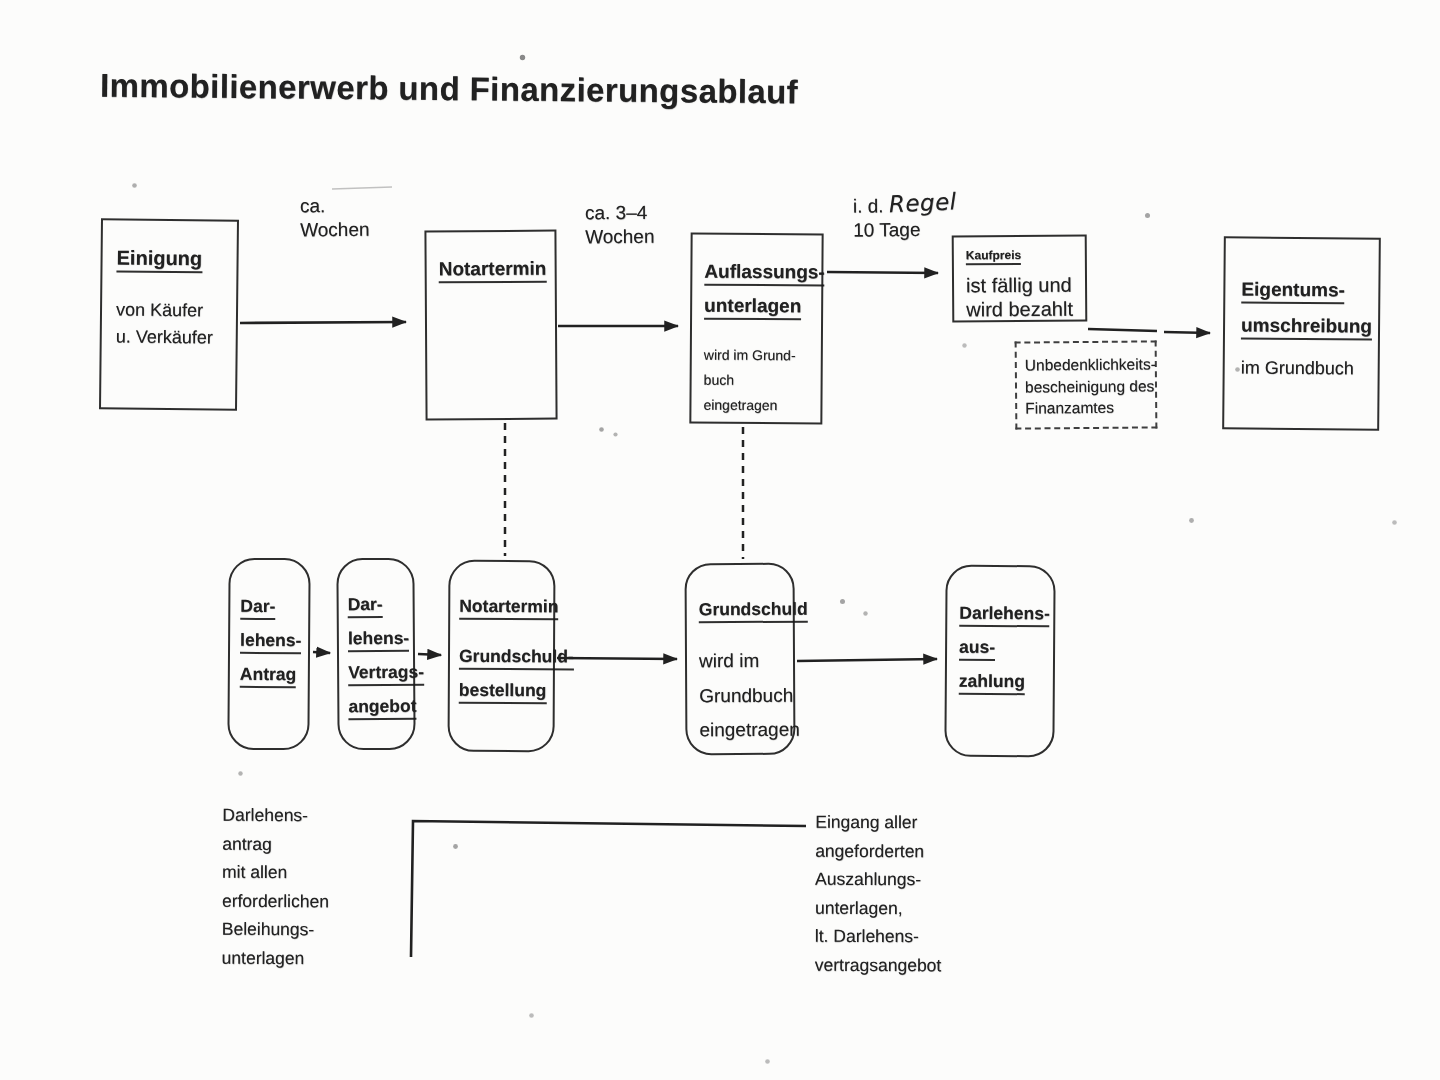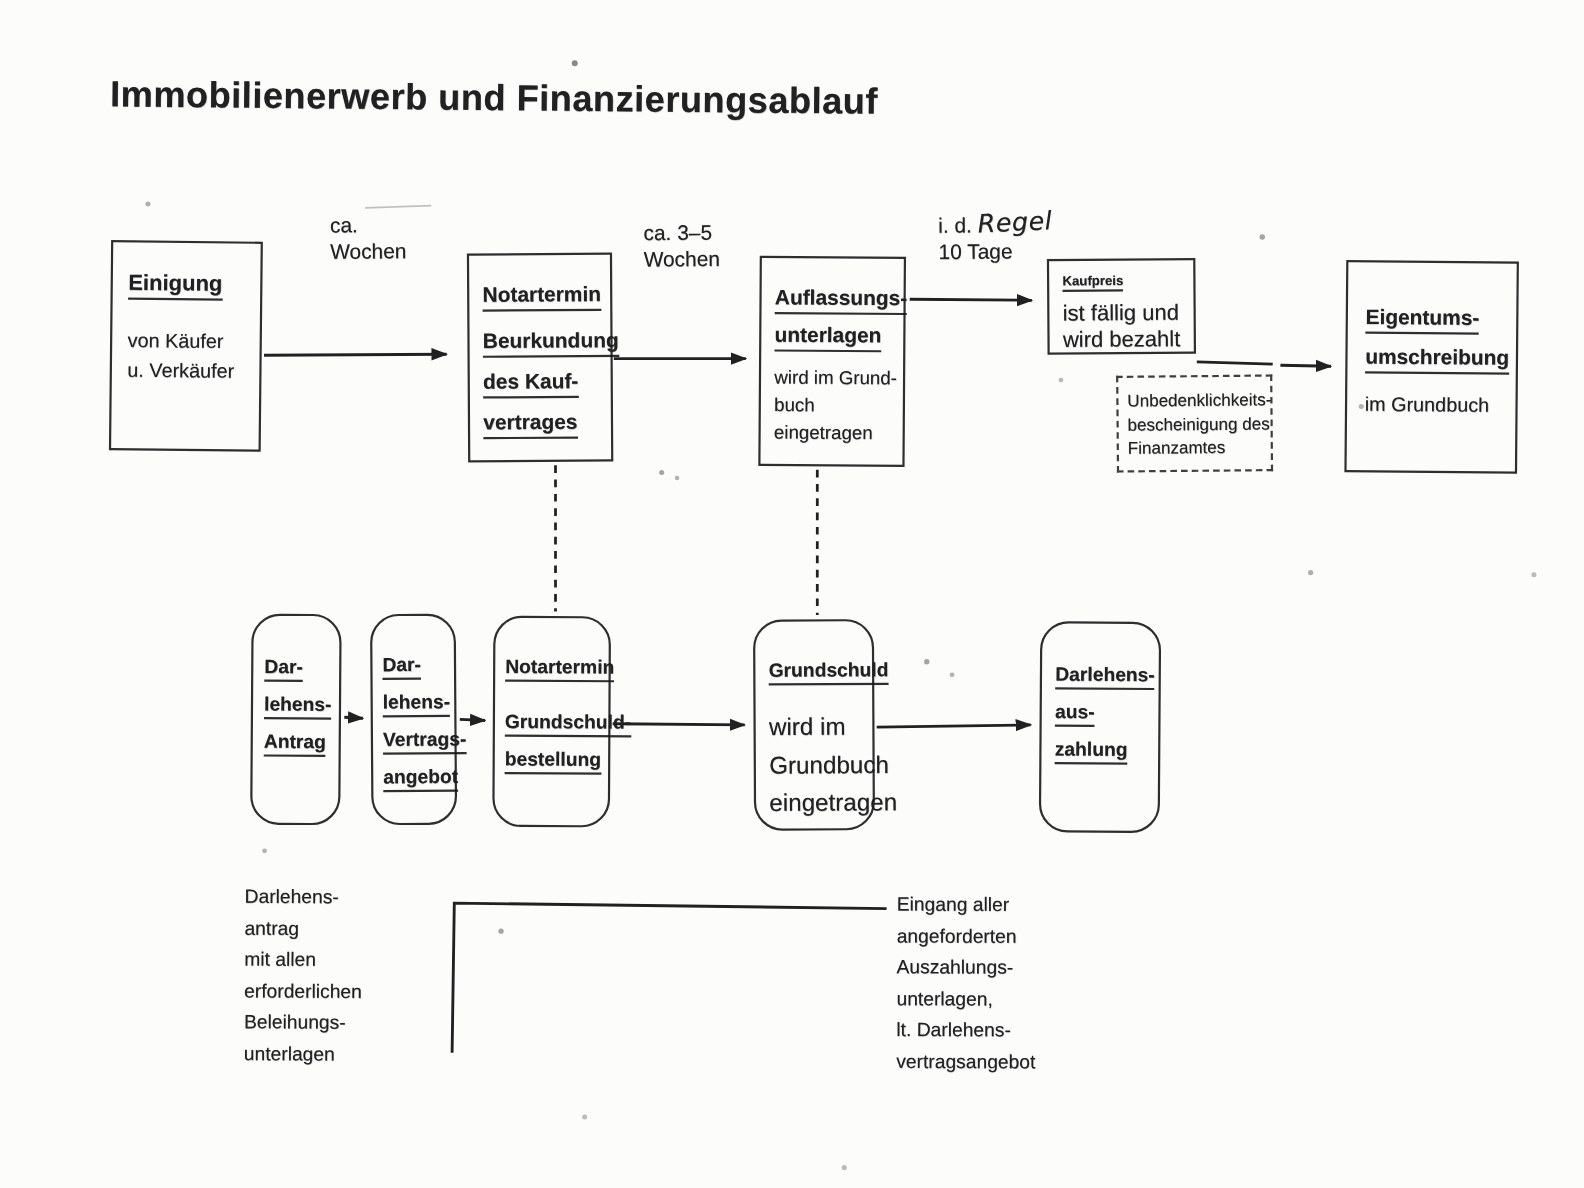--- a/index.html
+++ b/index.html
@@ -28,41 +28,41 @@
   #box-einigung .hd  { font-size:20px; }
 
   #box-notar1        { left:425px;  top:230px; width:132px; height:190px; padding:26px 6px 0 12px; transform:rotate(-.35deg); }
   #box-notar1 .hd    { font-size:19px; }
   #box-notar1 .sub   { margin-top:17px; }
   #box-notar1 .sub .ln { margin-bottom:12px; }
 
   #box-auflassung    { left:690px;  top:233px; width:133px; height:191px; padding:26px 4px 0 12px; transform:rotate(.4deg); }
   #box-auflassung .hd{ font-size:19px; }
   #box-auflassung .hl .ln { margin-bottom:9px;text-decoration:underline; }
-  #box-auflassung .bd{ margin-top:11px; font-size:17px; line-height:25px; }
+  #box-auflassung .bd{ margin-top:23px; font-size:14px; line-height:25px; }
 
   #box-kaufpreis     { left:952px;  top:235px; width:135px; height:87px; padding:11px 4px 0 12px; transform:rotate(-.4deg); }
   #box-kaufpreis .hd { font-size:12px; }
   #box-kaufpreis .bd { margin-top:8px; font-size:20px; line-height:24px; }
 
   #box-unbedenk      { left:1015px; top:341px; width:142px; height:88px; padding:11px 2px 0 8px; transform:rotate(-.5deg); font-size:15.5px; line-height:21.5px; }
 
   #box-eigentum      { left:1223px; top:237px; width:157px; height:193px; padding:40px 4px 0 16px; transform:rotate(.5deg); }
   #box-eigentum .hd  { font-size:19px; }
   #box-eigentum .hl .ln { margin-bottom:11px; }
   #box-eigentum .bd  { margin-top:18px; font-size:18px; }
 
   .rbox .ln { margin-bottom:10px; }
   .rbox { font-size:17.5px; }
   #rbox-antrag     { left:228px; top:558px; width:82px;  height:192px; padding:36px 2px 0 10px; transform:rotate(.4deg); }
   #rbox-angebot    { left:337px; top:558px; width:78px;  height:192px; padding:34px 2px 0 9px;  transform:rotate(-.4deg); }
   #rbox-notar2     { left:448px; top:560px; width:107px; height:192px; padding:34px 2px 0 9px;  transform:rotate(.3deg); }
   #rbox-notar2 .sub{ margin-top:26px; }
   #rbox-grundschuld{ left:685px; top:563px; width:110px; height:192px; padding:34px 2px 0 12px; transform:rotate(-.3deg); }
-  #rbox-grundschuld .bd { margin-top:26px; font-size:22px; line-height:24.5px; font-weight:400; }
+  #rbox-grundschuld .bd { margin-top:26px; font-size:19px; line-height:24.5px; font-weight:400; }
   #rbox-auszahlung { left:945px; top:565px; width:110px; height:192px; padding:36px 2px 0 12px; transform:rotate(.4deg); }
 
   
   .alabel { position:absolute; font-size:19px; line-height:24px; white-space:nowrap; }
   #label-weeks1 { left:300px; top:194px; transform:rotate(-.5deg); }
   #label-weeks2 { left:585px; top:201px; transform:rotate(-.4deg); }
   #label-days   { left:853px; top:192px; transform:rotate(-.6deg); }
   .hand { font-family:"DejaVu Sans", cursive, sans-serif; font-style:italic; font-size:23px;
           display:inline-block; transform:rotate(-2deg) translateY(-1px); letter-spacing:.5px; }
 
@@ -128,25 +128,20 @@
   <div class="box" id="box-einigung">
     <div class="hd"><span class="u">Einigung</span></div>
     <div class="bd">
       <div class="ln">von Käufer</div>
       <div class="ln">u. Verkäufer</div>
     </div>
   </div>
 
   <div class="box" id="box-notar1">
     <div class="hd"><span class="u">Notartermin</span></div>
-    <div class="sub hd">
-      <div class="ln"><span class="u">Beurkundung</span></div>
-      <div class="ln"><span class="u">des Kauf-</span></div>
-      <div class="ln"><span class="u">vertrages</span></div>
-    </div>
   </div>
 
   <div class="box" id="box-auflassung">
     <div class="hl hd">
       <div class="ln"><span class="u">Auflassungs-</span></div>
       <div class="ln"><span class="u">unterlagen</span></div>
     </div>
     <div class="bd">
       <div class="ln">wird im Grund-</div>
       <div class="ln">buch</div>
@@ -176,21 +171,21 @@
     <div class="bd">
       <div class="ln">im Grundbuch</div>
     </div>
   </div>
 
   <div class="alabel" id="label-weeks1">
     <div>ca.</div>
     <div>Wochen</div>
   </div>
   <div class="alabel" id="label-weeks2">
-    <div>ca. 3–5</div>
+    <div>ca. 3–4</div>
     <div>Wochen</div>
   </div>
   <div class="alabel" id="label-days">
     <div><span>i. d.</span>
          <span class="hand">Regel</span></div>
     <div>10 Tage</div>
   </div>
 
   <div class="rbox hd" id="rbox-antrag">
     <div class="ln"><span class="u">Dar-</span></div>

